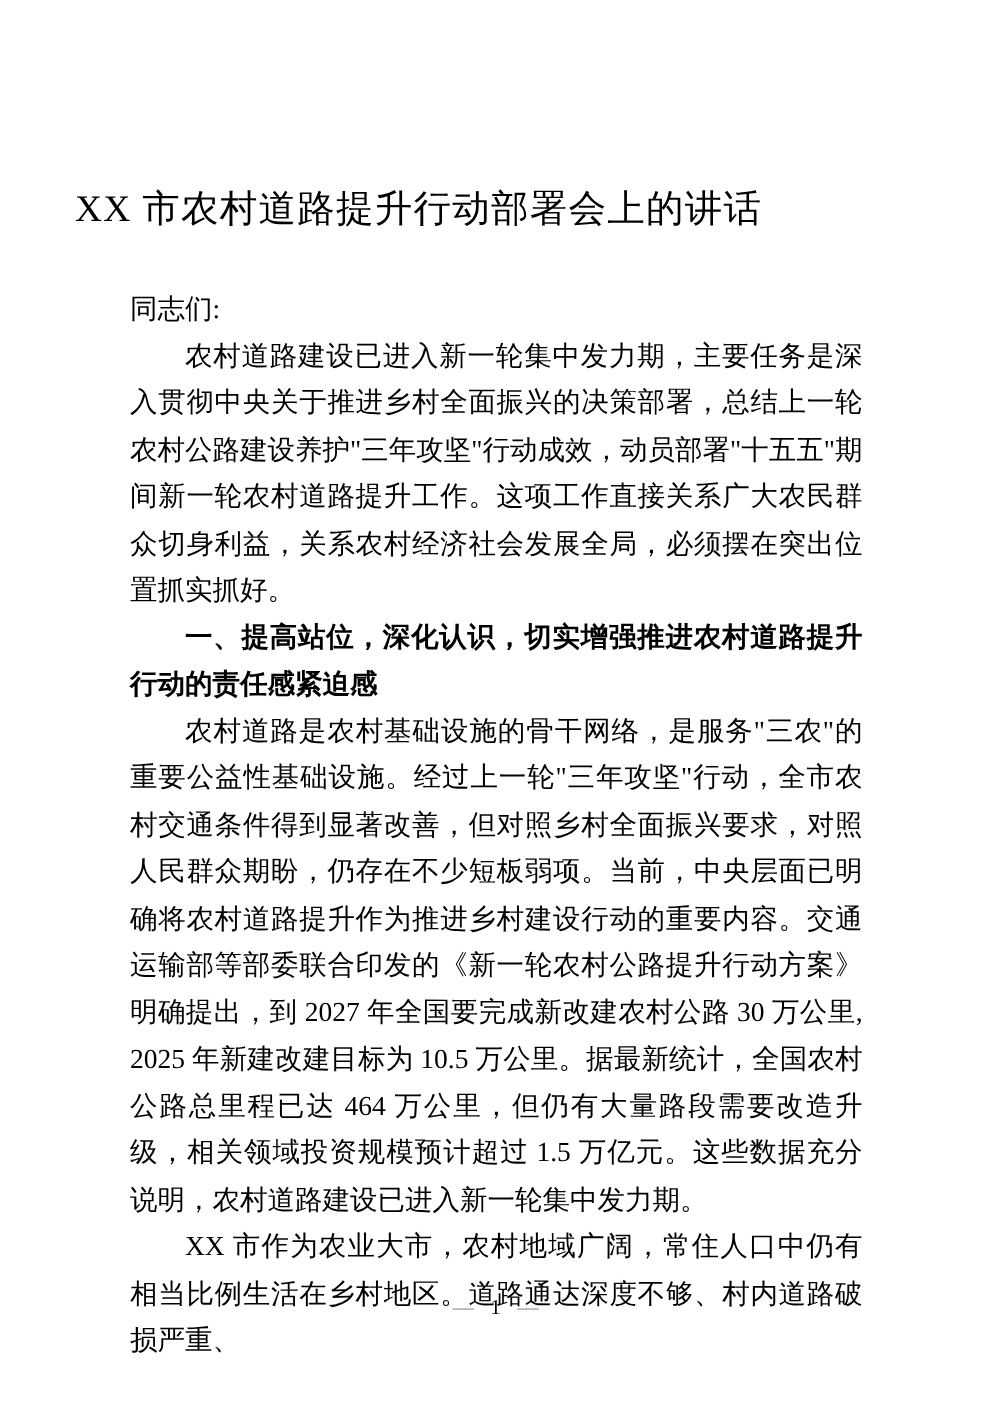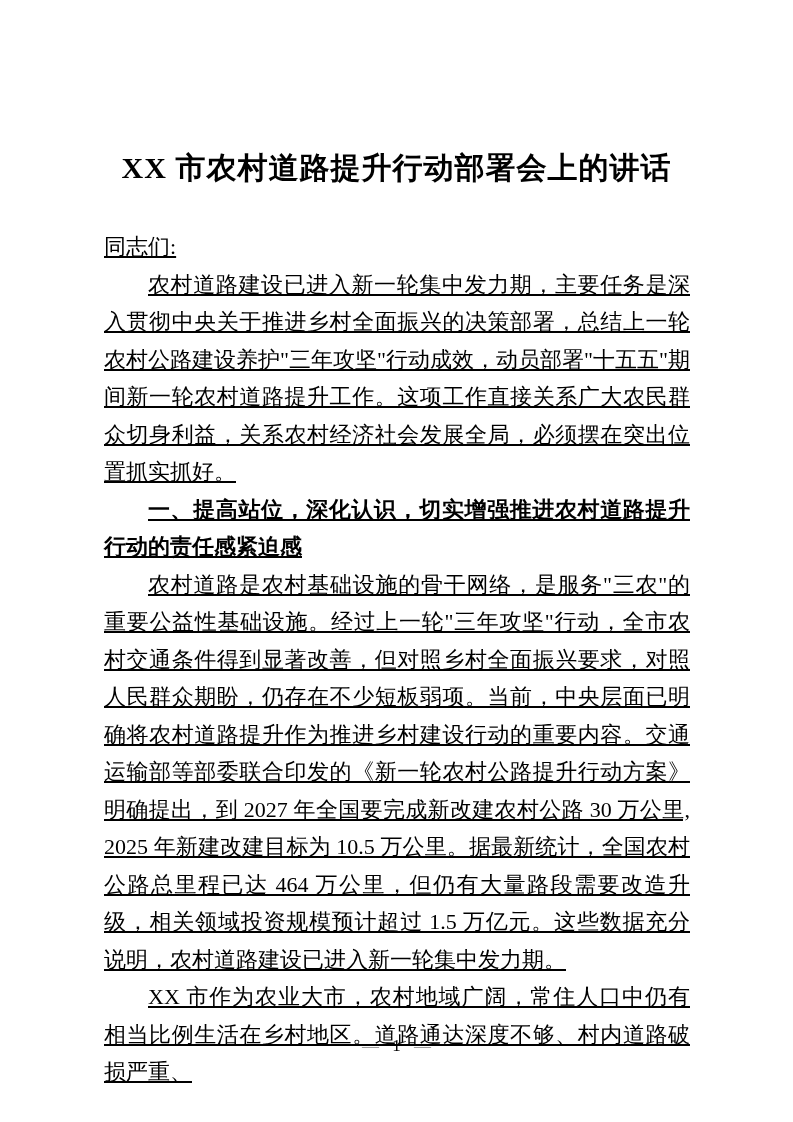--- a/index.html
+++ b/index.html
@@ -8,34 +8,33 @@
     width: 793px;
     height: 1122px;
     background: #ffffff;
     color: #000000;
     font-family: "Liberation Serif", "DejaVu Serif", serif;
     overflow: hidden;
     box-sizing: border-box;
   }
   .doc-title {
     margin: 148px 60px 0 60px;
-    text-align: center;
     font-size: 30px;
     line-height: 40px;
-    font-weight: bold;
+    font-weight: normal;
     font-family: "Liberation Serif", "DejaVu Serif", serif;
     letter-spacing: 1px;
   }
   .doc-body {
     margin: 40px 103px 0 104px;
     font-size: 22px;
     line-height: 37.5px;
     text-align: justify;
   }
-  .doc-body p { margin: 0; padding: 0; text-decoration: underline; }
+  .doc-body p { margin: 0; padding: 0; }
   .salutation { text-indent: 0; }
   .para { text-indent: 2em; }
   .heading {
     text-indent: 2em;
     font-weight: bold;
     font-family: "Liberation Sans", "DejaVu Sans", sans-serif;
   }
   .footer {
     position: absolute;
     left: 0;

